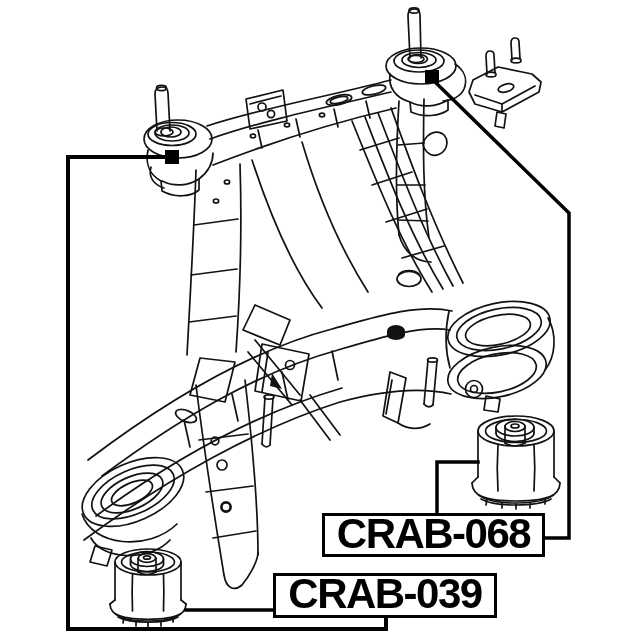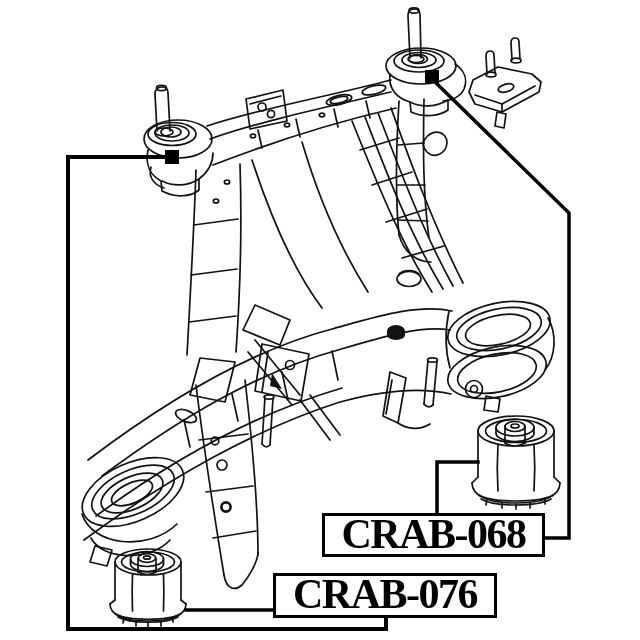--- a/index.html
+++ b/index.html
@@ -1,18 +1,18 @@
 <!DOCTYPE html>
 <html><head>
 <meta charset="utf-8">
 <style>
   html,body{margin:0;padding:0;background:#ffffff;}
   .canvas{
     position:relative;width:640px;height:640px;background:#ffffff;
-    font-family:Liberation Serif, serif;overflow:hidden;
+    font-family:Liberation Sans, sans-serif;overflow:hidden;
   }
   .art{position:absolute;left:0;top:0;}
   .part-label{
     position:absolute;box-sizing:border-box;border:3px solid #000;background:#fff;
     display:flex;align-items:center;justify-content:center;
     font-weight:bold;font-size:42px;letter-spacing:-1.5px;color:#000;line-height:1;
     padding-bottom:3px;z-index:5;
   }
   .label-068{left:322px;top:513px;width:223px;height:44px;}
   .label-067{left:273px;top:573px;width:224px;height:45px;}
@@ -246,15 +246,15 @@
       <polyline points="478,462 437,462 437,514" stroke-width="3.5"></polyline>
       <polyline points="544,538 569,538 569,213 433,80" stroke-width="3.5"></polyline>
     </g>
 
     <rect x="165" y="150" width="14" height="14" fill="#000000"></rect>
     <rect x="425" y="70" width="14" height="13" fill="#000000"></rect>
   </svg>
 
   <div class="part-label label-068">CRAB-068</div>
 
-  <div class="part-label label-067">CRAB-076</div>
+  <div class="part-label label-067">CRAB-039</div>
 
 </div>
 
 </body></html>

